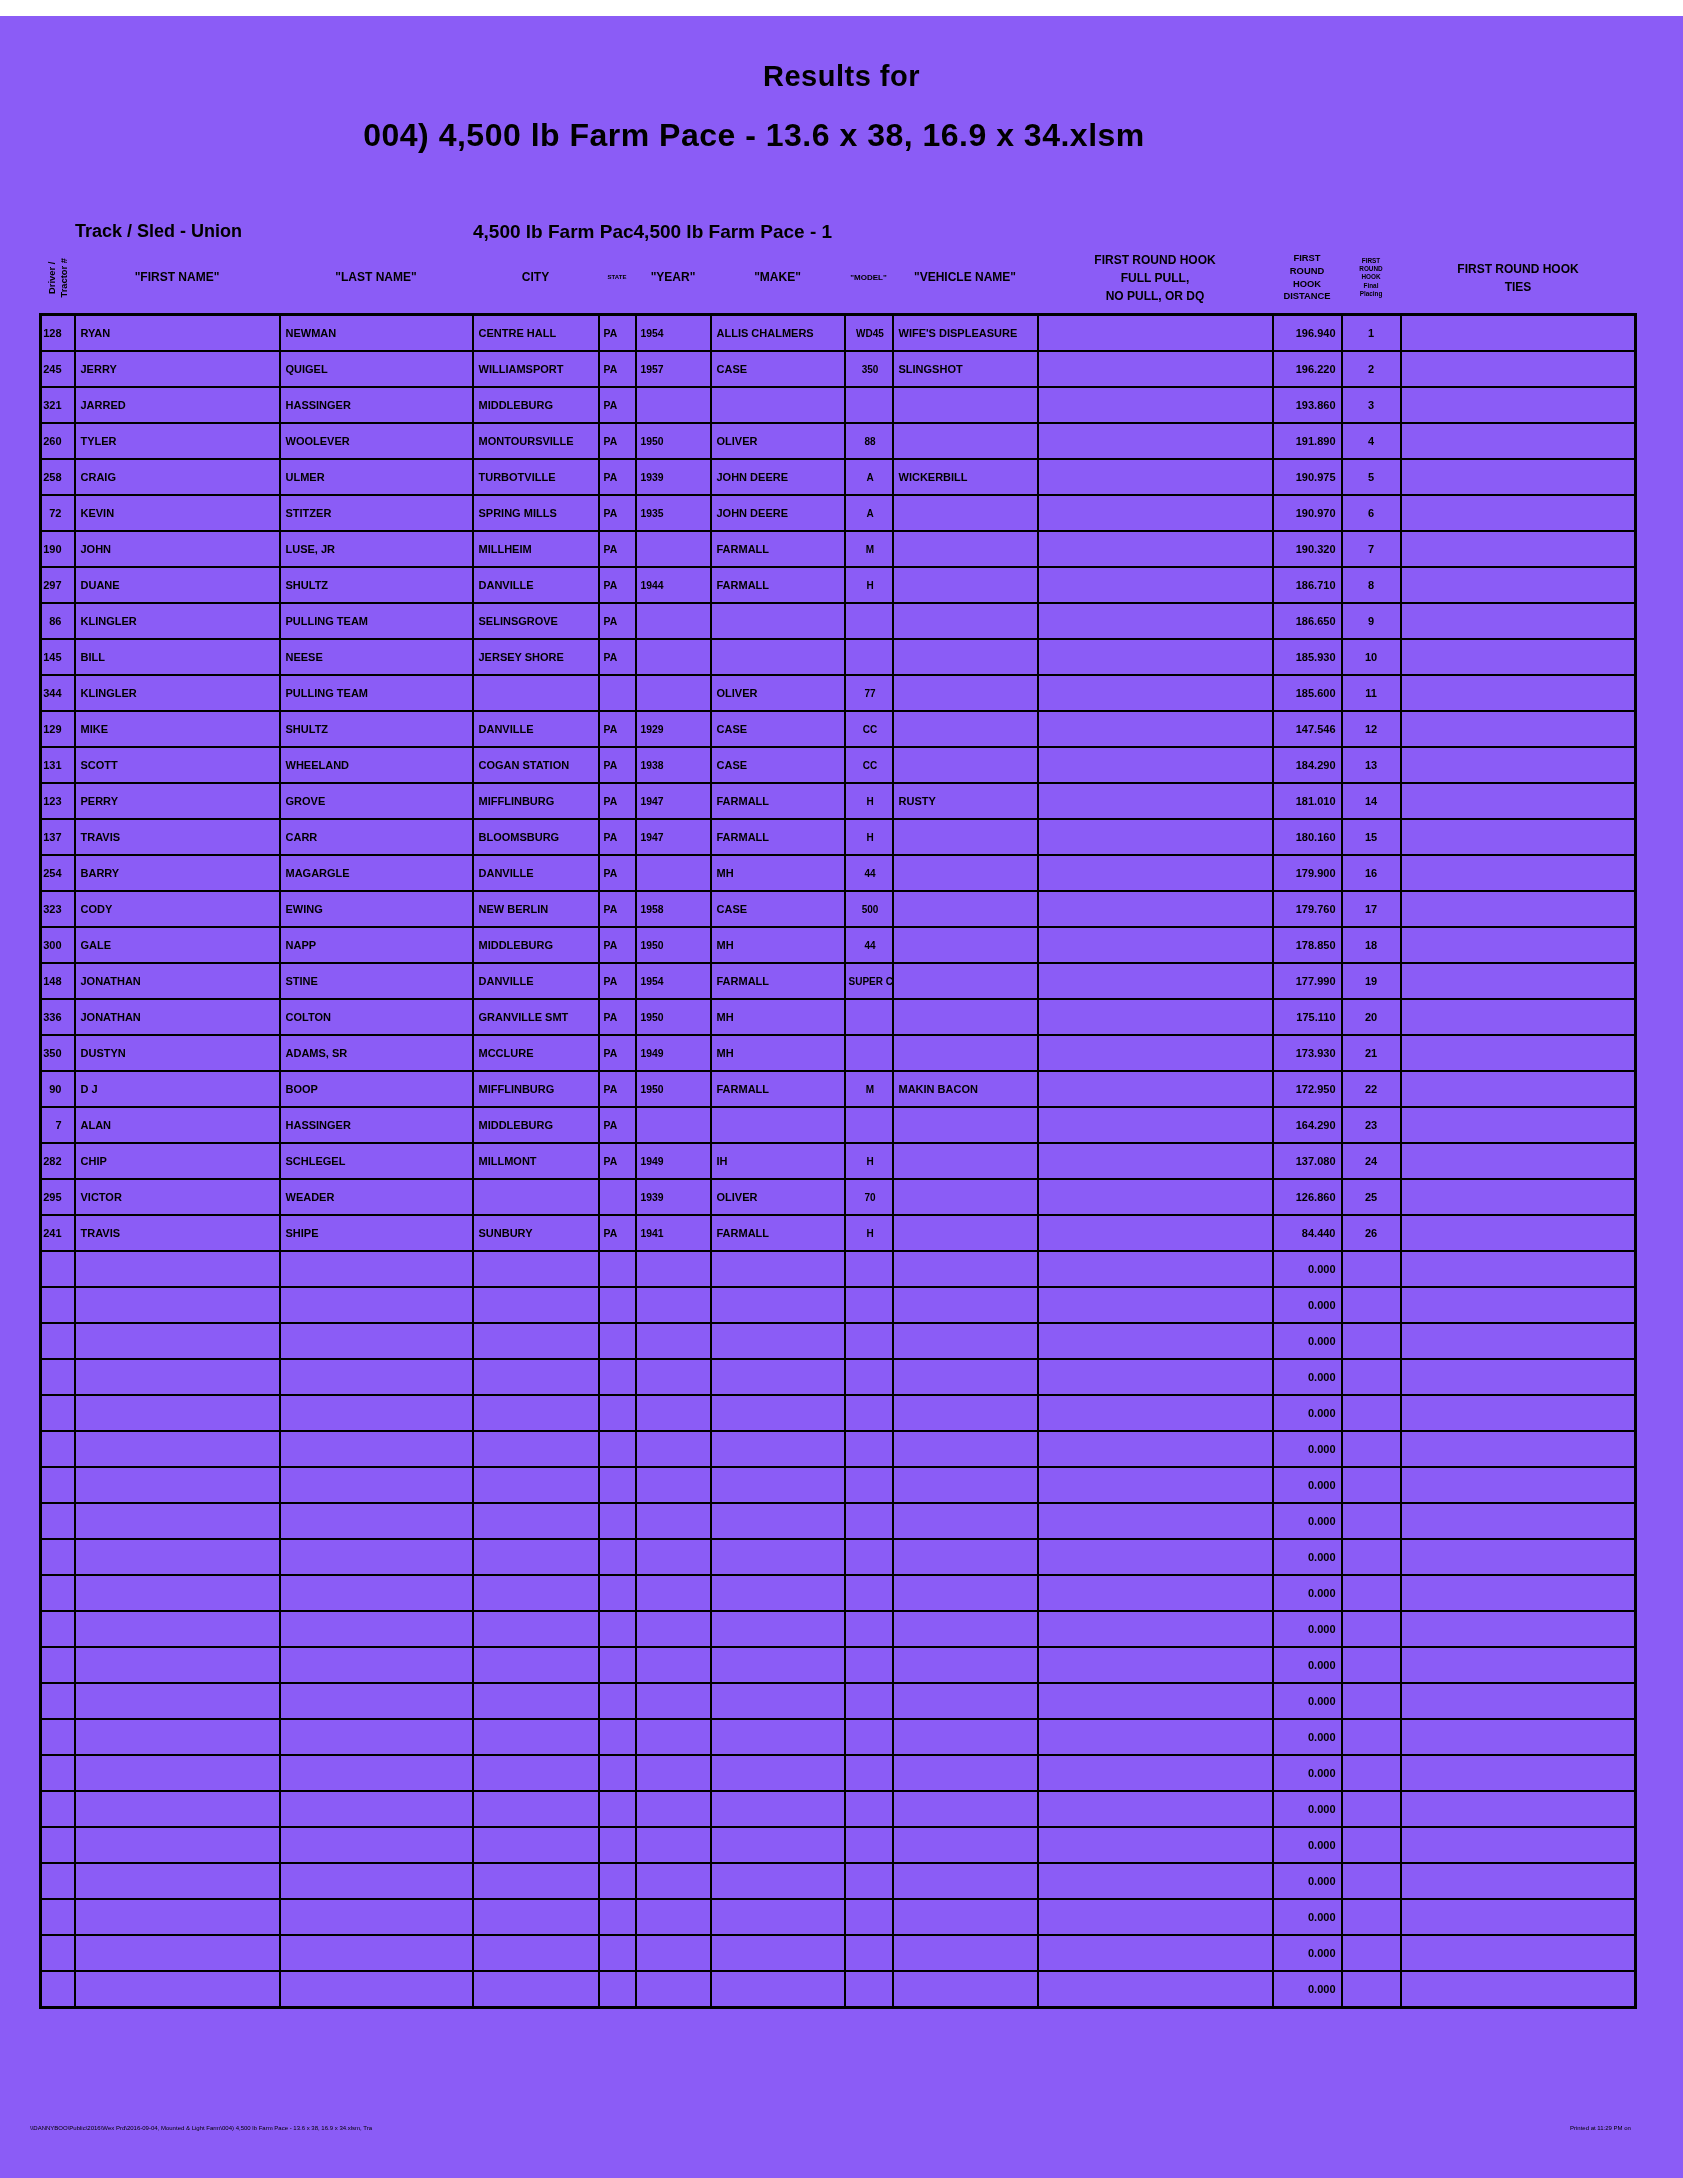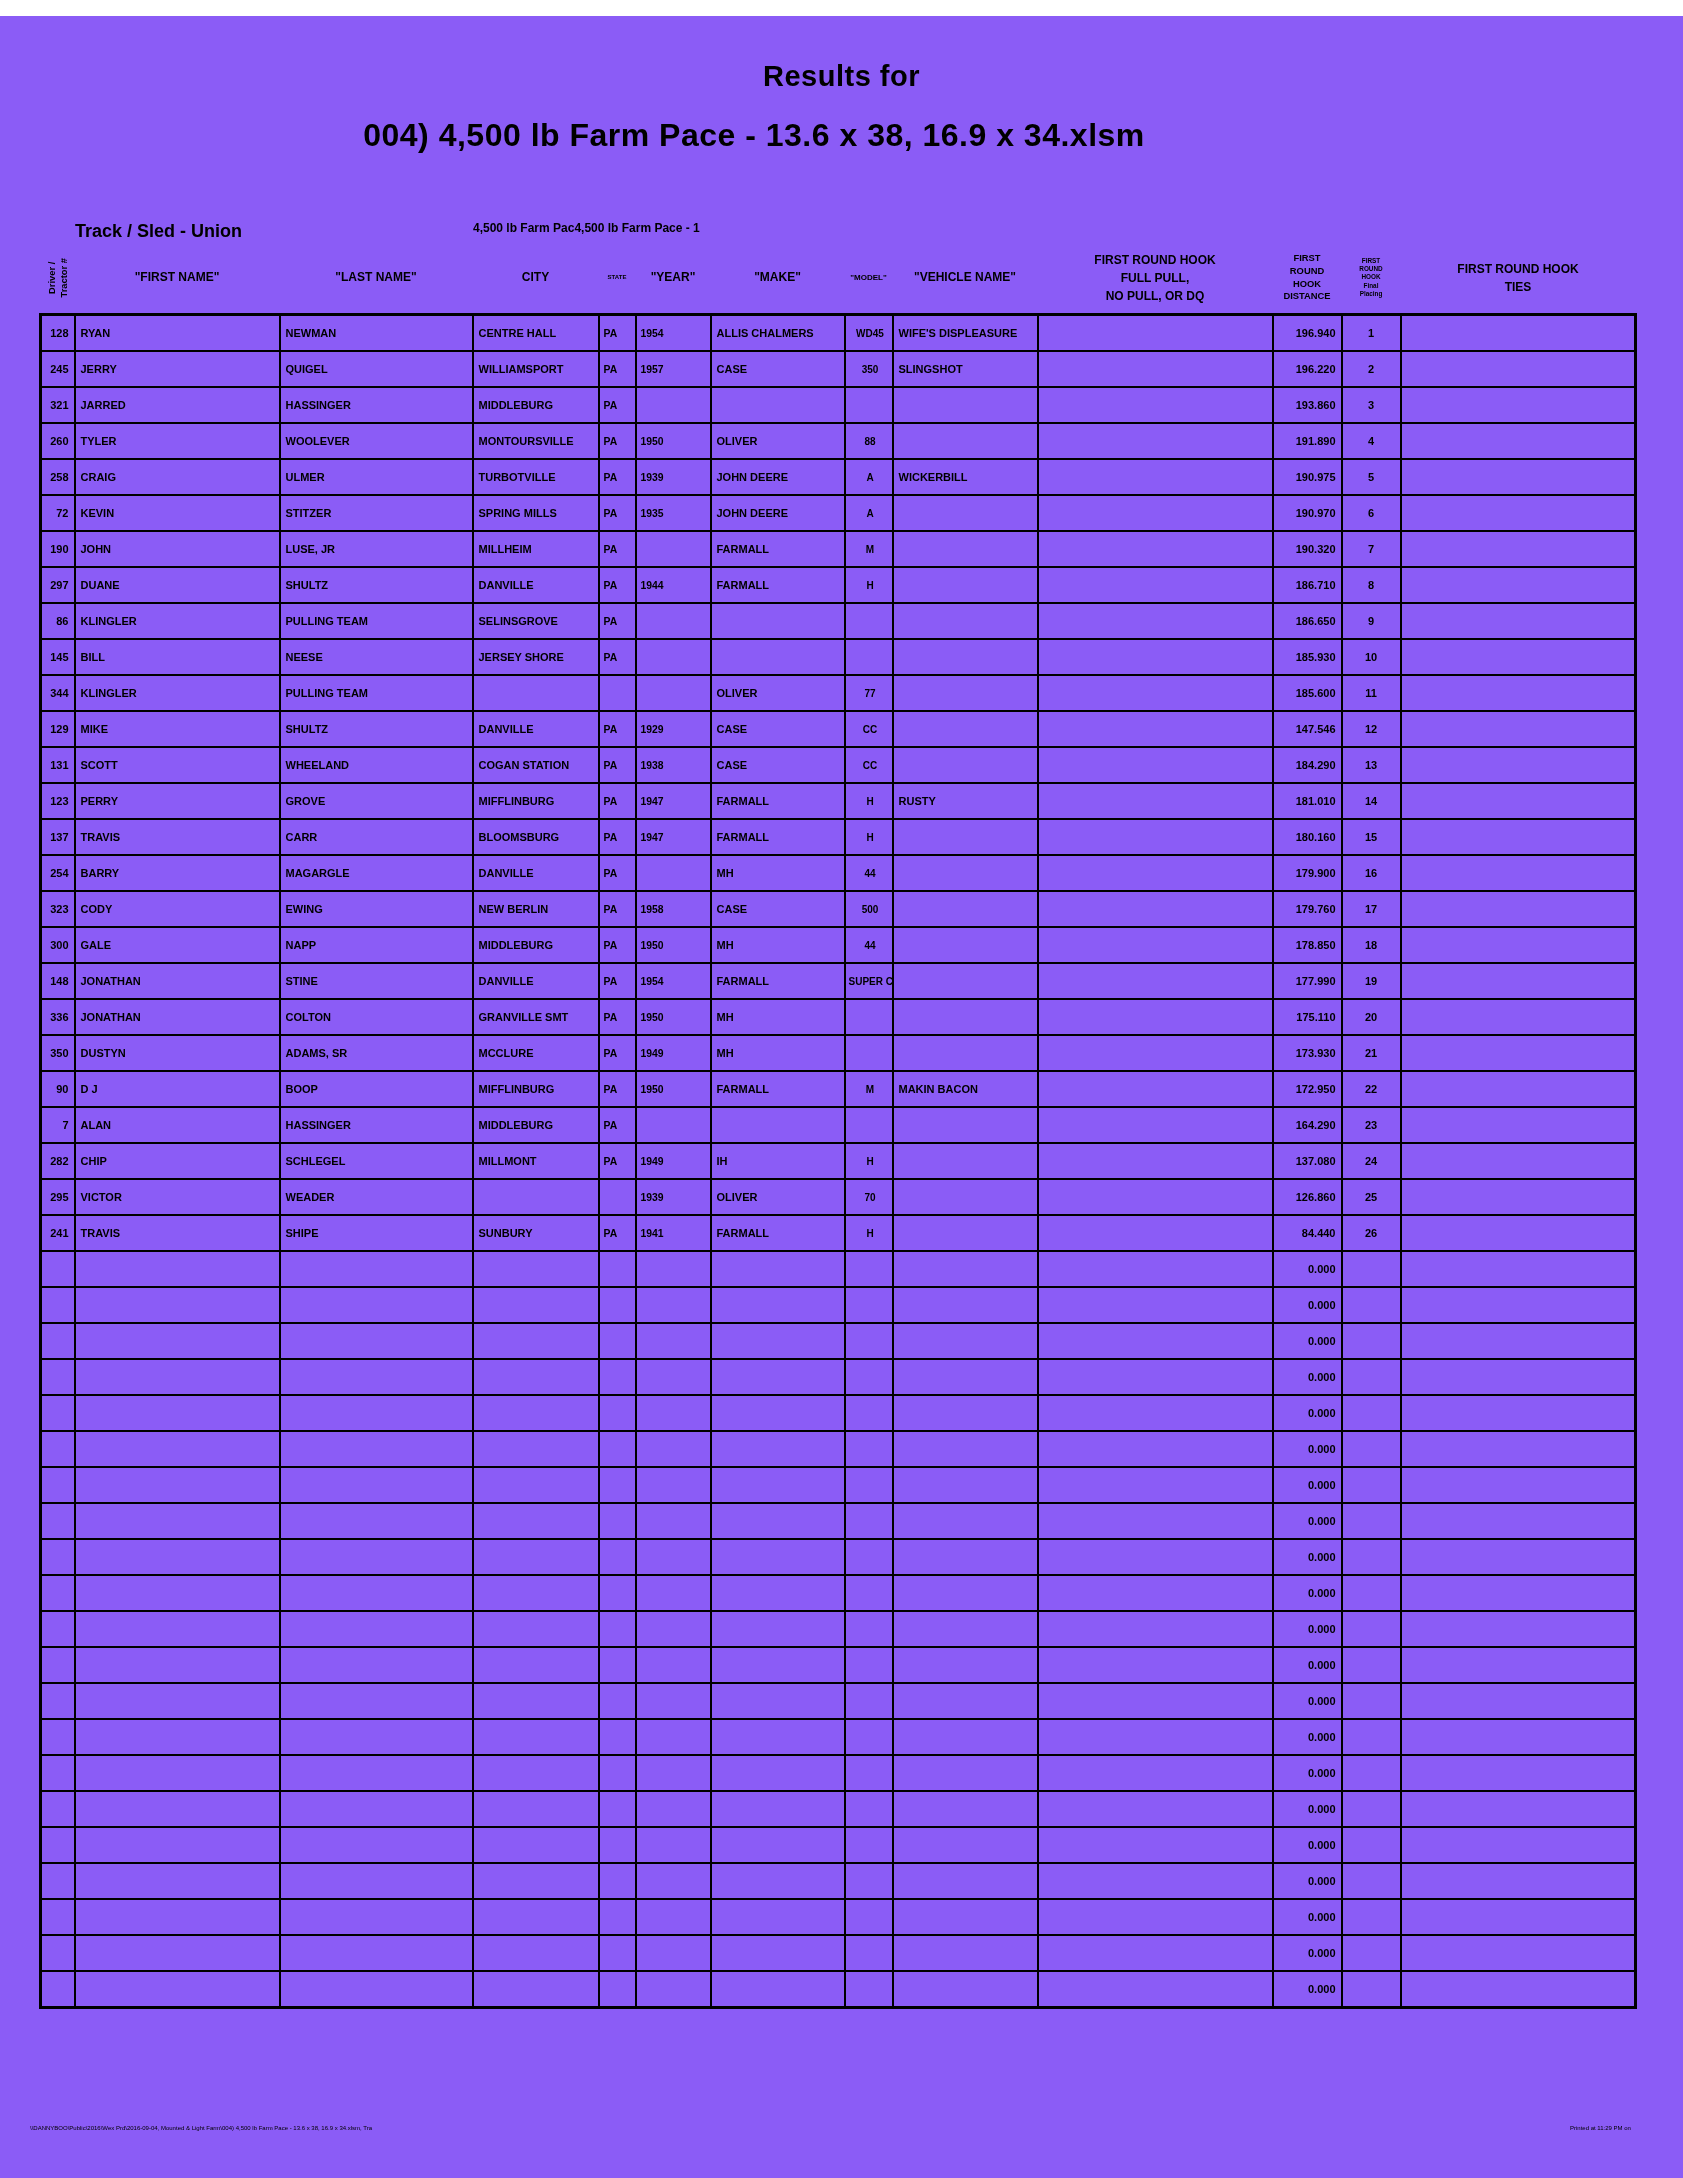--- a/index.html
+++ b/index.html
@@ -5,42 +5,42 @@
   html,body{margin:0;padding:0;background:#ffffff;}
   body{width:1683px;height:2178px;position:relative;font-family:"Liberation Sans",sans-serif;color:#000;}
   .page{position:absolute;left:0;top:0;width:1683px;height:2178px;background:#8b5cf6;margin-top:16px;}
 
   .title1{position:absolute;top:44px;left:0;width:1683px;text-align:center;
           font-size:29px;font-weight:bold;letter-spacing:0.5px;}
   .title2{position:absolute;top:101px;left:0;width:1508px;text-align:center;
           font-size:32px;font-weight:bold;letter-spacing:0.5px;}
 
   .tracksled{position:absolute;top:205px;left:75px;font-size:18px;font-weight:bold;}
-  .classname{position:absolute;top:205px;left:473px;font-size:12px;font-weight:bold;white-space:nowrap;}
+  .classname{position:absolute;top:205px;left:473px;font-size:19px;font-weight:bold;white-space:nowrap;}
   .classname span{display:inline-block;}
 
   table.results{position:absolute;left:39px;top:226px;width:1593px;
                 border-collapse:collapse;table-layout:fixed;}
   thead th{border:none;vertical-align:middle;text-align:center;font-weight:bold;
            padding:0;height:71px;overflow:visible;}
   .hdr{white-space:pre-line;line-height:1.25;}
   .h-std{font-size:12px;}
   .h-state{font-size:6px;}
   .h-model{font-size:8px;}
   .h-fullpull{font-size:12px;line-height:1.5;}
   .h-dist{font-size:9.4px;line-height:1.35;}
   .h-place{font-size:6.4px;line-height:1.3;}
   .h-ties{font-size:12px;line-height:1.5;}
   .h-driver{transform:rotate(-90deg);font-size:9.4px;line-height:1.25;white-space:pre-line;
             width:69px;margin-left:-18px;}
 
   tbody{border:3px solid #000;}
   tbody td{border:2px solid #000;height:34px;padding:0;font-size:11px;font-weight:bold;
            white-space:nowrap;overflow:hidden;vertical-align:middle;}
-  td.col-number{text-align:right;padding-right:5px;}
+  td.col-number{text-align:right;padding-right:12px;}
   td.col-first_name,td.col-last_name,td.col-city,td.col-make,td.col-vehicle_name{text-align:left;padding-left:5px;}
   td.col-state,td.col-year{text-align:left;padding-left:4px;font-size:10.4px;}
   td.col-model{text-align:center;padding-left:3px;font-size:10px;overflow:visible;}
   td.col-full_pull{text-align:left;padding-left:5px;}
   td.col-distance{text-align:right;padding-right:5px;}
   td.col-placing{text-align:center;}
   td.col-ties{text-align:left;padding-left:5px;}
 
   .footer-left{position:absolute;left:30px;top:2109px;font-size:6px;color:#000;white-space:nowrap;}
   .footer-right{position:absolute;left:1570px;top:2109px;font-size:6px;color:#000;white-space:nowrap;}

